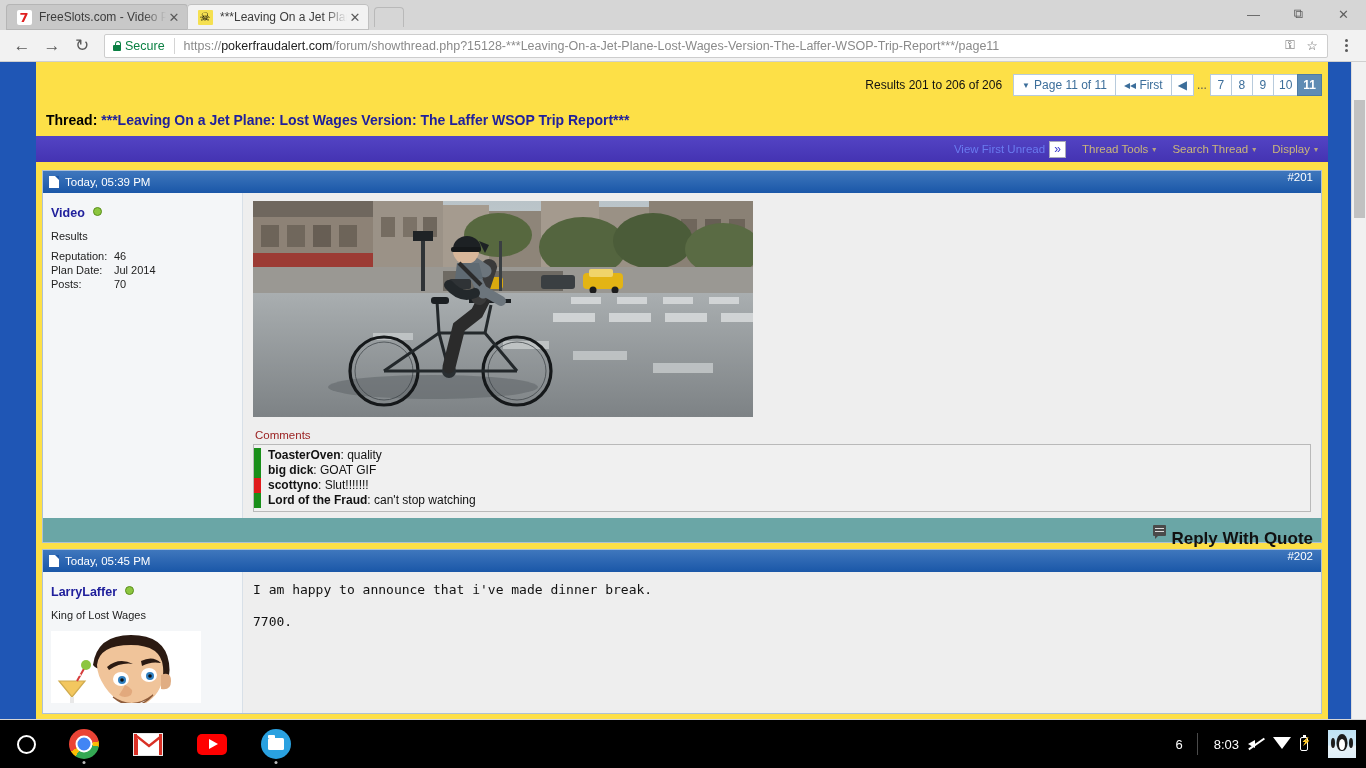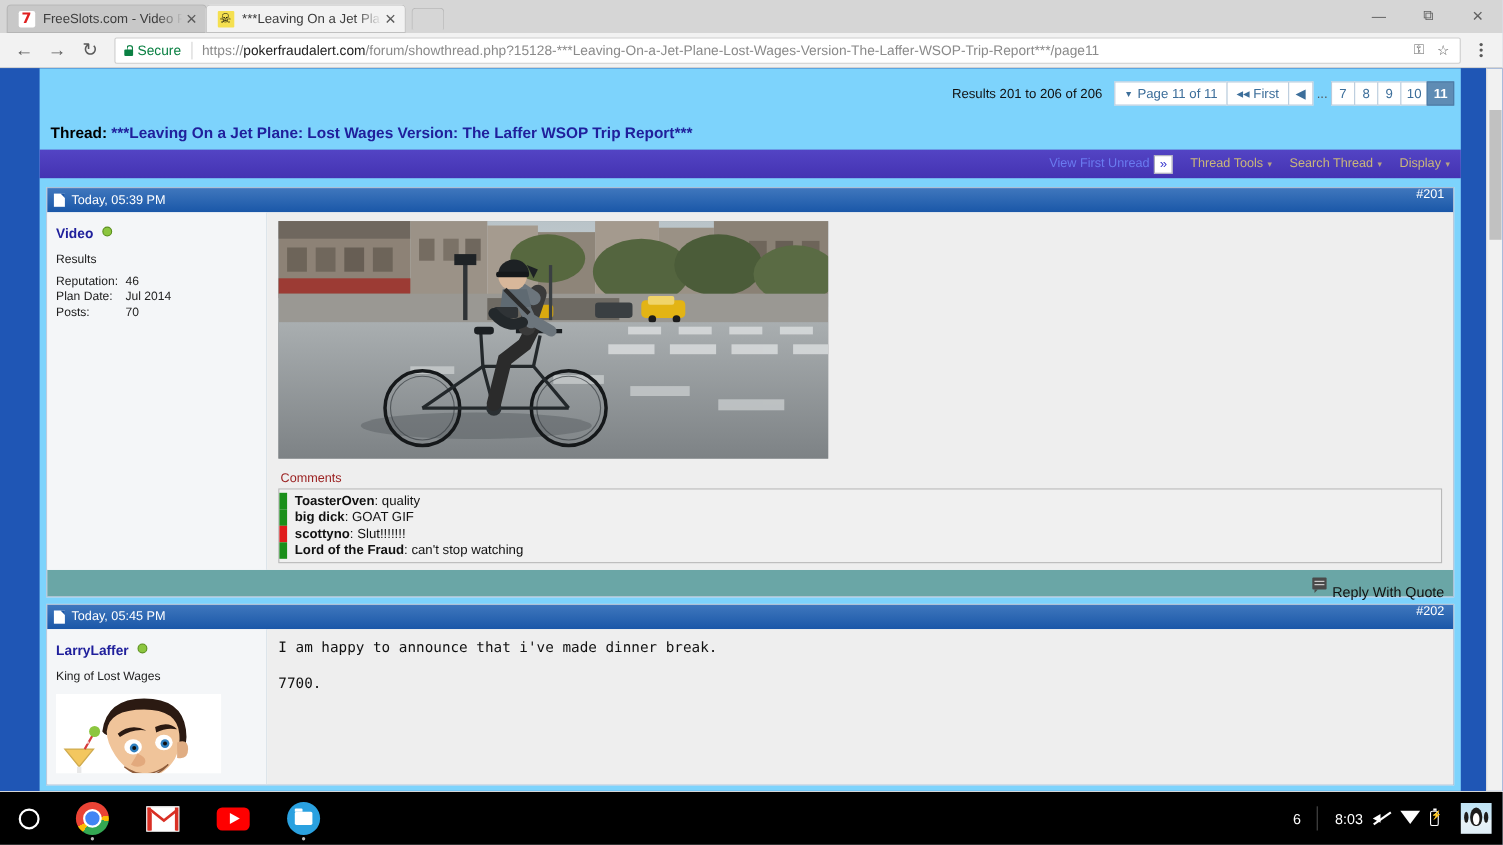--- a/index.html
+++ b/index.html
@@ -94,21 +94,21 @@
   .menu-dots { width:24px; display:flex; flex-direction:column; align-items:center; justify-content:center; gap:2px; }
   .menu-dots i { width:3px; height:3px; border-radius:50%; background:#5a5a5a; display:block; }
 
   
   .viewport { position: relative; height: 657px; background: #1f56b5; overflow: hidden; }
   .page-bg {
     position:absolute; left:0; top:0; right:15px; bottom:0; background:#1f56b5;
   }
   .content {
     position:absolute; left:36px; top:0; width:1292px; bottom:0;
-    background:#7dd3fc;
+    background:#fde047;
   }
   .inner { padding: 0 6px; }
 
   
   .pagerow {
     display:flex; justify-content:flex-end; align-items:center;
     padding: 12px 0 6px 0; gap: 0px;
   }
   .results { font-size: 12px; color:#111; margin-right: 12px; }
   .pgroup { display:flex; align-items:center; }
@@ -190,21 +190,21 @@
   .comment { display:flex; align-items:stretch; font-size:12px; color:#111; line-height:15px; }
   .cbar { width:7px; flex:0 0 7px; margin-right:7px; }
   .cbar.g { background:#1a8f1a; }
   .cbar.r { background:#e01b1b; }
   .cname { font-weight:bold; }
 
   .replybar {
     background:#6aa6a6; height:24px; display:flex; align-items:center;
     justify-content:flex-end; padding-right:8px; gap:5px;
   }
-  .replybar .rw { font-size:13px; font-weight:normal; color:#111;margin-top:17px; }
+  .replybar .rw { font-size:17px; font-weight:bold; color:#111;margin-top:17px; }
   .quote-icon {
     width:13px; height:11px; background:#4a4a4a; position:relative; border-radius:1px;
   }
   .quote-icon::after {
     content:""; position:absolute; left:2px; bottom:-3px; border-width:3px 3px 0 0;
     border-style:solid; border-color:#4a4a4a transparent transparent transparent;
   }
   .quote-icon::before {
     content:""; position:absolute; left:2px; top:3px; width:9px; height:1.5px;
     background:#d8d8d8; box-shadow: 0 3px 0 #d8d8d8;

